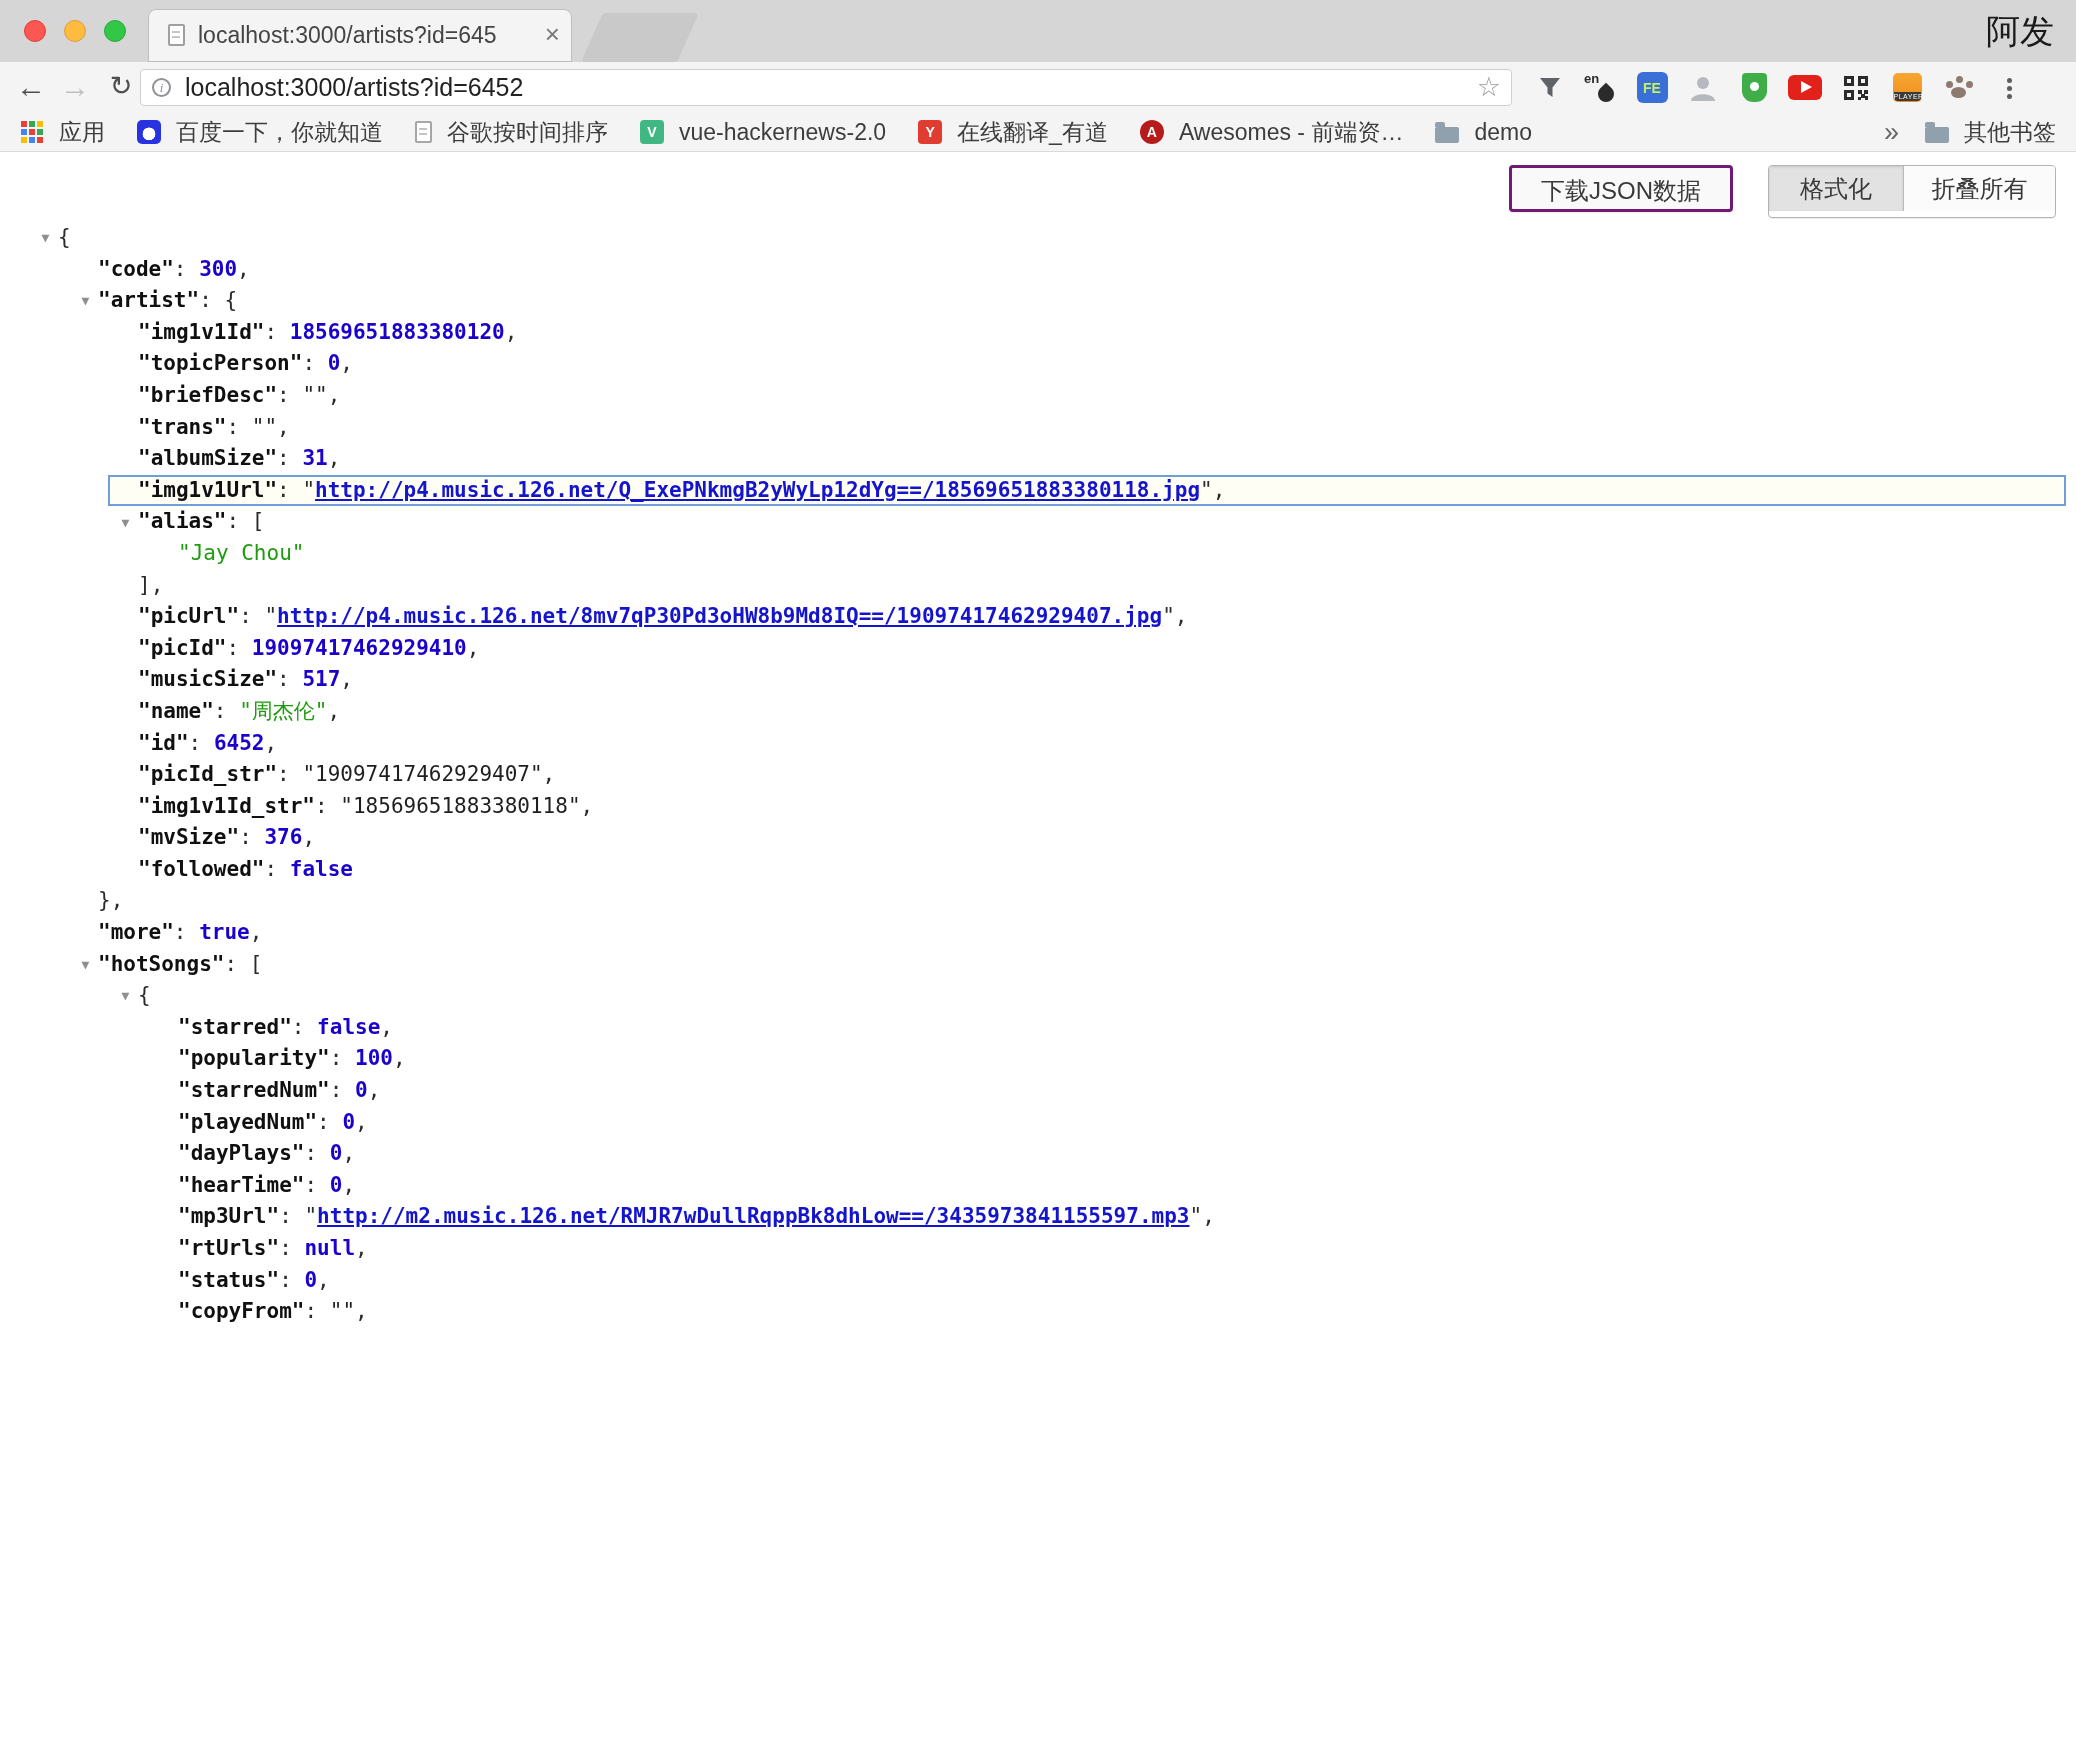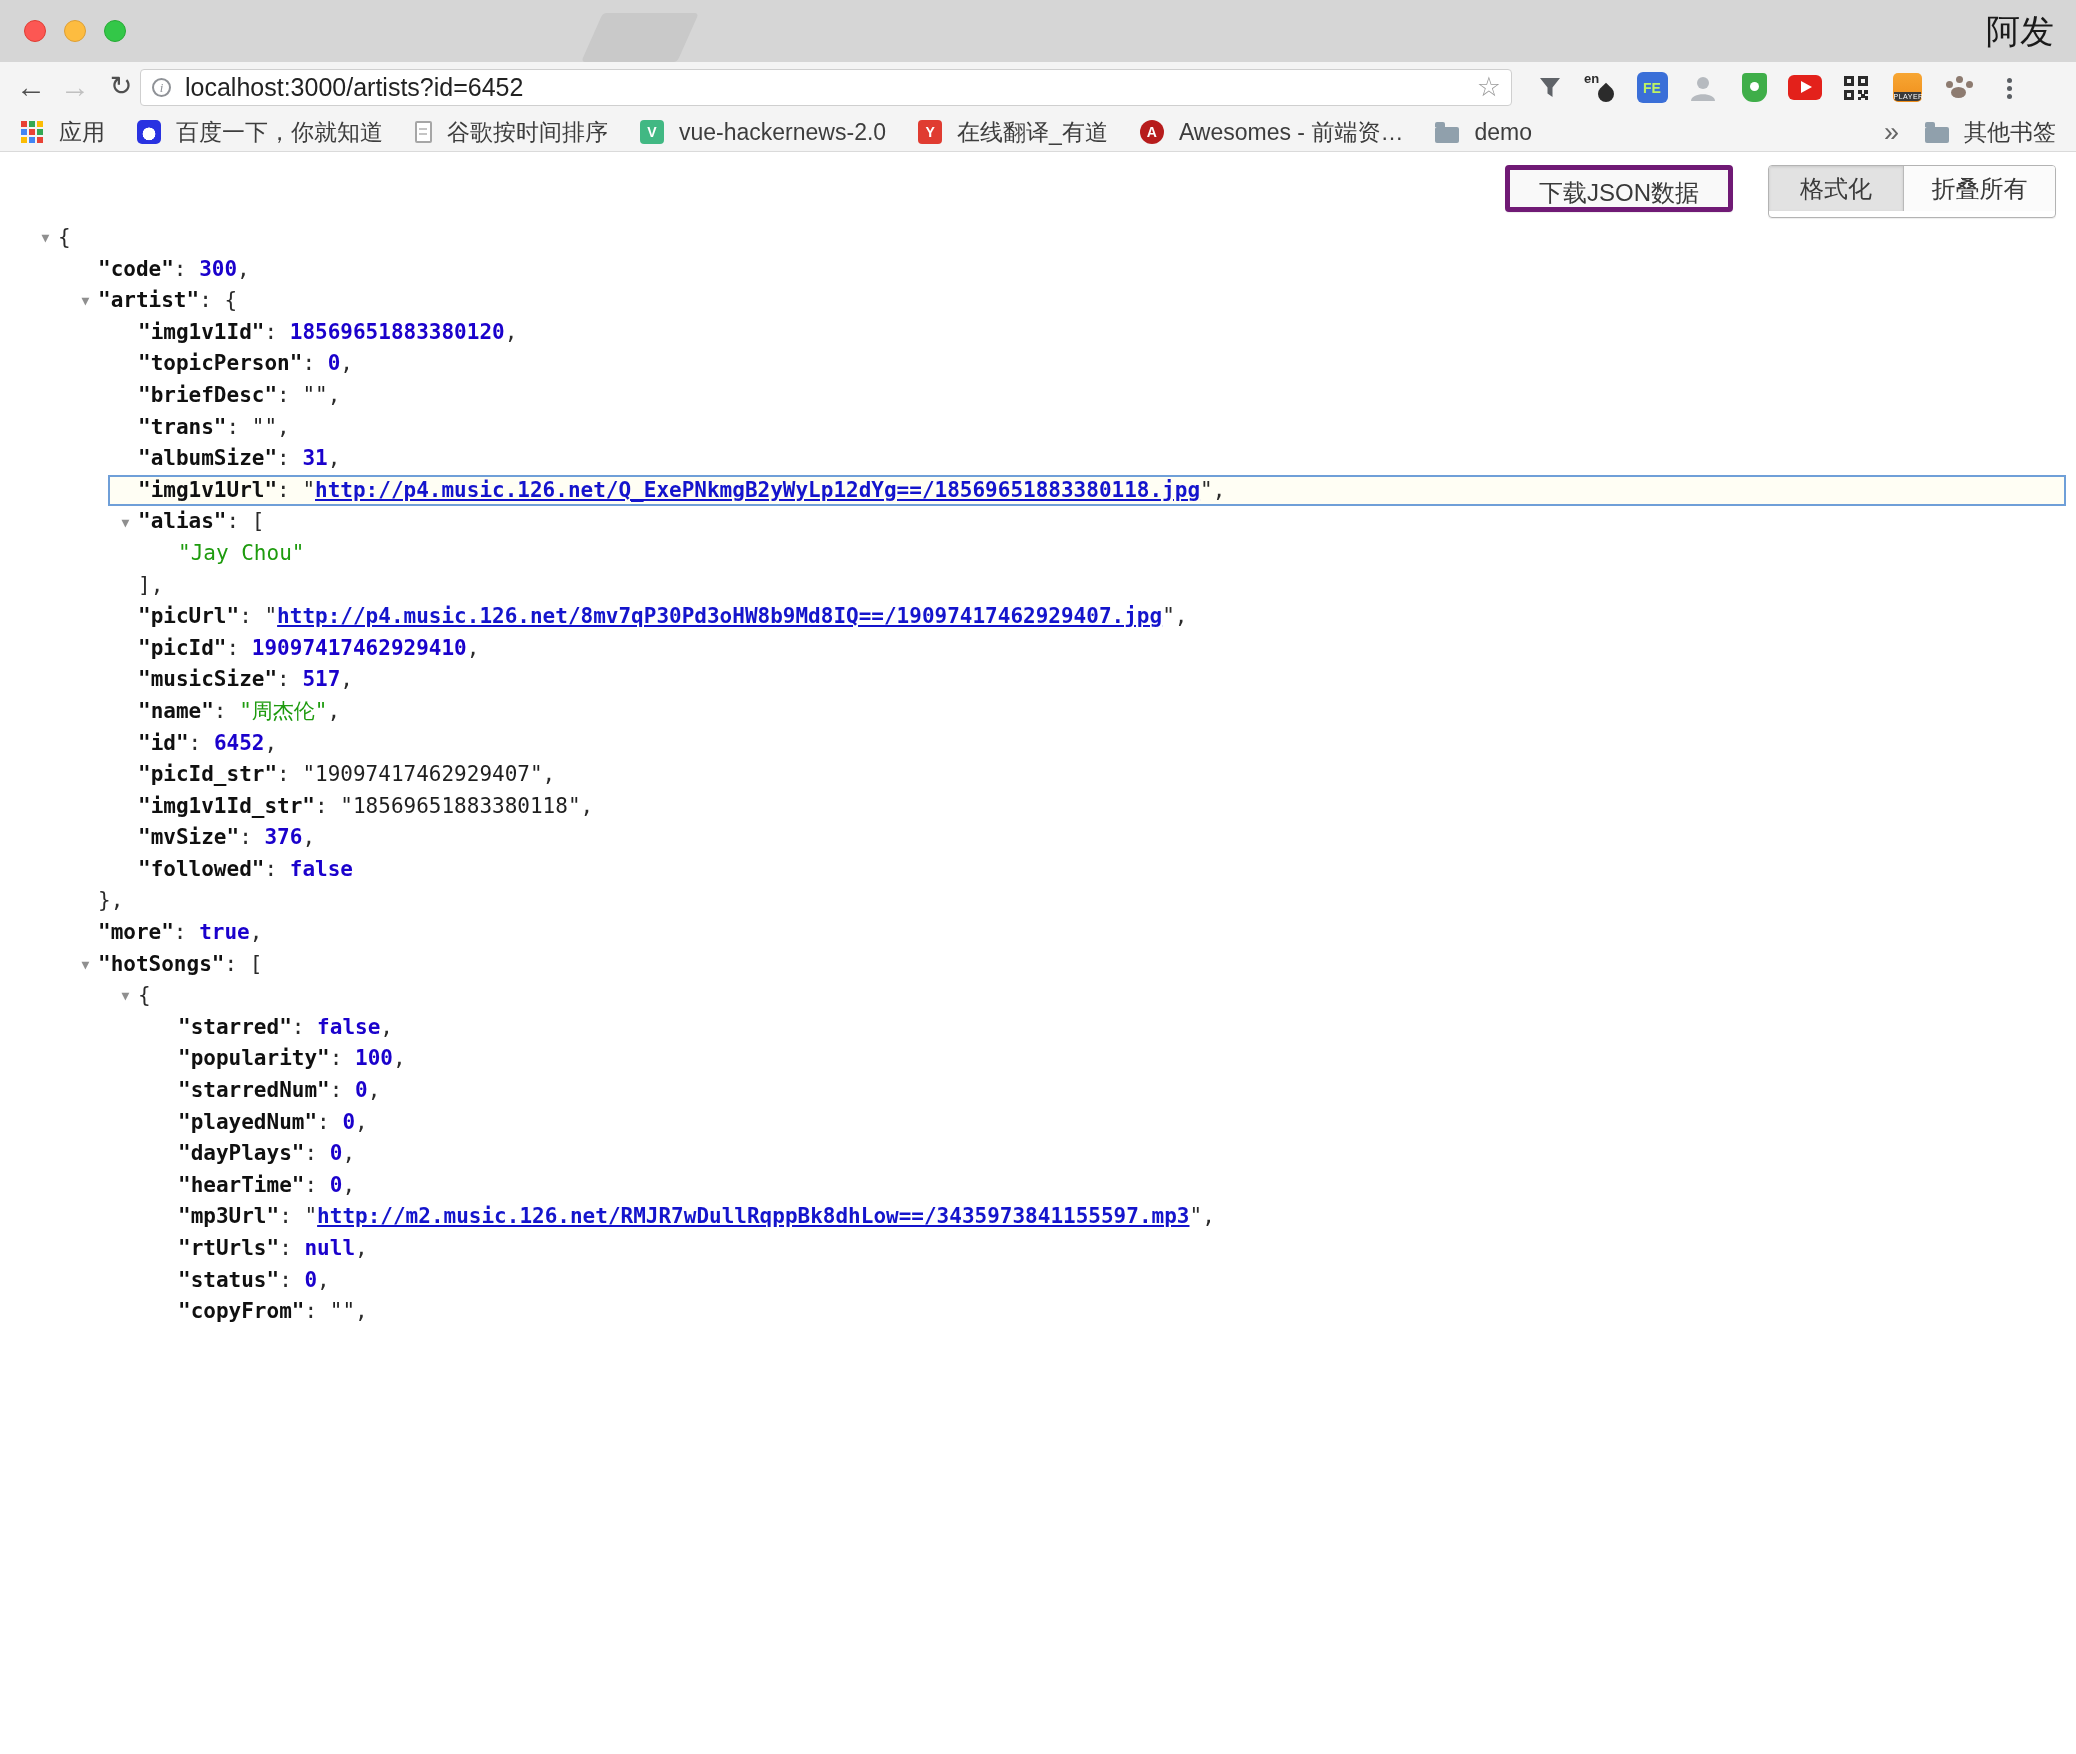--- a/index.html
+++ b/index.html
@@ -90,21 +90,21 @@
     margin-top:5px; }
   .folder-icon::before { content:""; position:absolute; top:-5px; left:0; width:10px; height:5px;
     background:#90a0ac; border-radius:2px 2px 0 0; }
   .bm-spacer { flex:1 1 auto; }
   .chev { font-size:27px; color:#666; margin-right:26px; cursor:pointer; }
   .other { margin-right:0; }
 
   
   .content { position:absolute; top:153px; left:0; right:0; bottom:0; background:#fff; }
   .dl-btn { position:absolute; top:12px; right:343px; height:47px; line-height:45px; padding:0 29px;
-    font-size:24px; color:#3a3a3a; background:#f9f9f9; border:5px solid #701a75; border-radius:4px;
+    font-size:24px; color:#3a3a3a; background:#f9f9f9; border:3px solid #701a75; border-radius:4px;
     box-shadow:0 1px 1px rgba(0,0,0,.07); cursor:pointer; }
   .seg { position:absolute; top:12px; right:20px; height:53px; display:flex; border:1px solid #b3b3b3;
     border-radius:4px; overflow:hidden; box-shadow:0 1px 1px rgba(0,0,0,.07); }
   .seg-btn { height:45px; line-height:45px; text-align:center; font-size:24px; color:#3a3a3a;
     background:#fbfbfb; cursor:pointer; }
   .seg-btn.first { width:135px; border-right:1px solid #b9b9b9; }
   .seg-btn.second { width:151px; }
   .seg-btn.active { background:#e2e2e2; box-shadow:inset 0 1px 3px rgba(0,0,0,.12); }
 
   
@@ -124,20 +124,25 @@
 </style>
 </head>
 <body>
 
 <div class="window">
 
   <div class="tabstrip">
     <span class="tl close"></span>
     <span class="tl min"></span>
     <span class="tl zoom"></span>
+    <div class="tab">
+      <span class="page-ico"></span>
+      <span class="tab-title">localhost:3000/artists?id=645</span>
+      <span class="tab-close">×</span>
+    </div>
     <div class="tab-stub"></div>
     <div class="profile">阿发</div>
   </div>
 
   <div class="navbar">
     <span class="navico back">←</span>
     <span class="navico forward">→</span>
     <span class="navico reload">↻</span>
     <div class="omnibox">
       <span class="info-ico">i</span>

